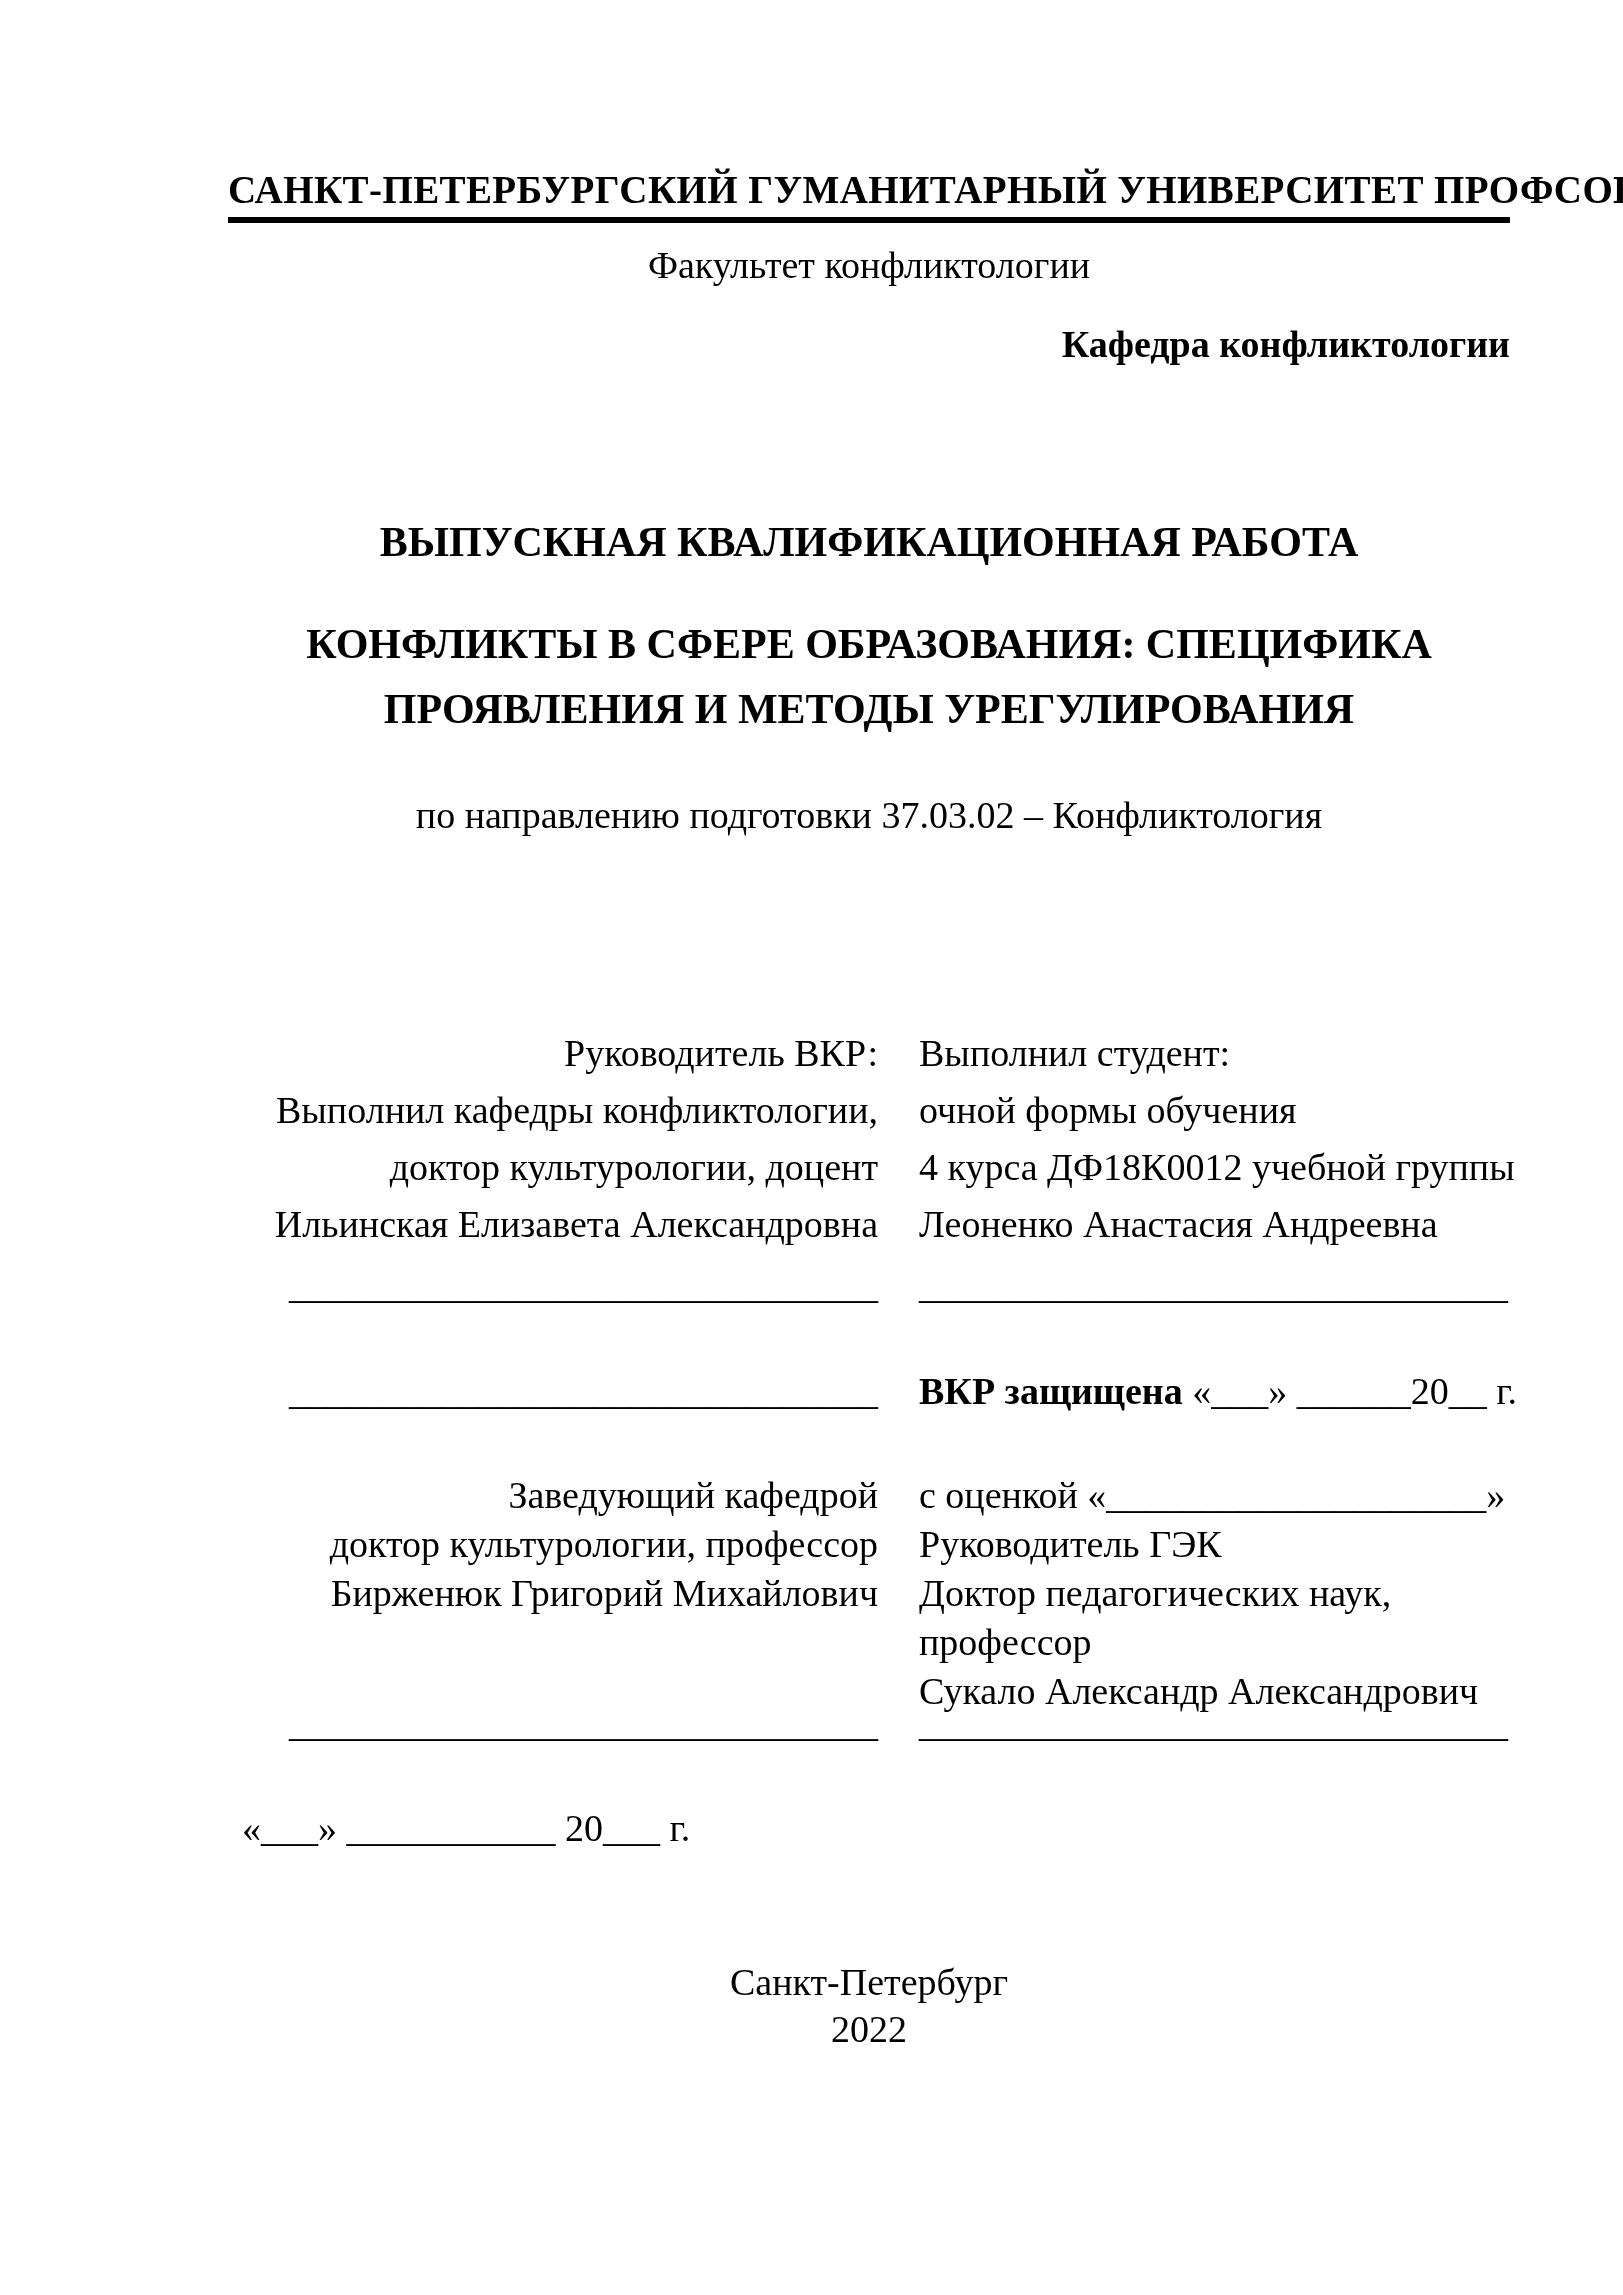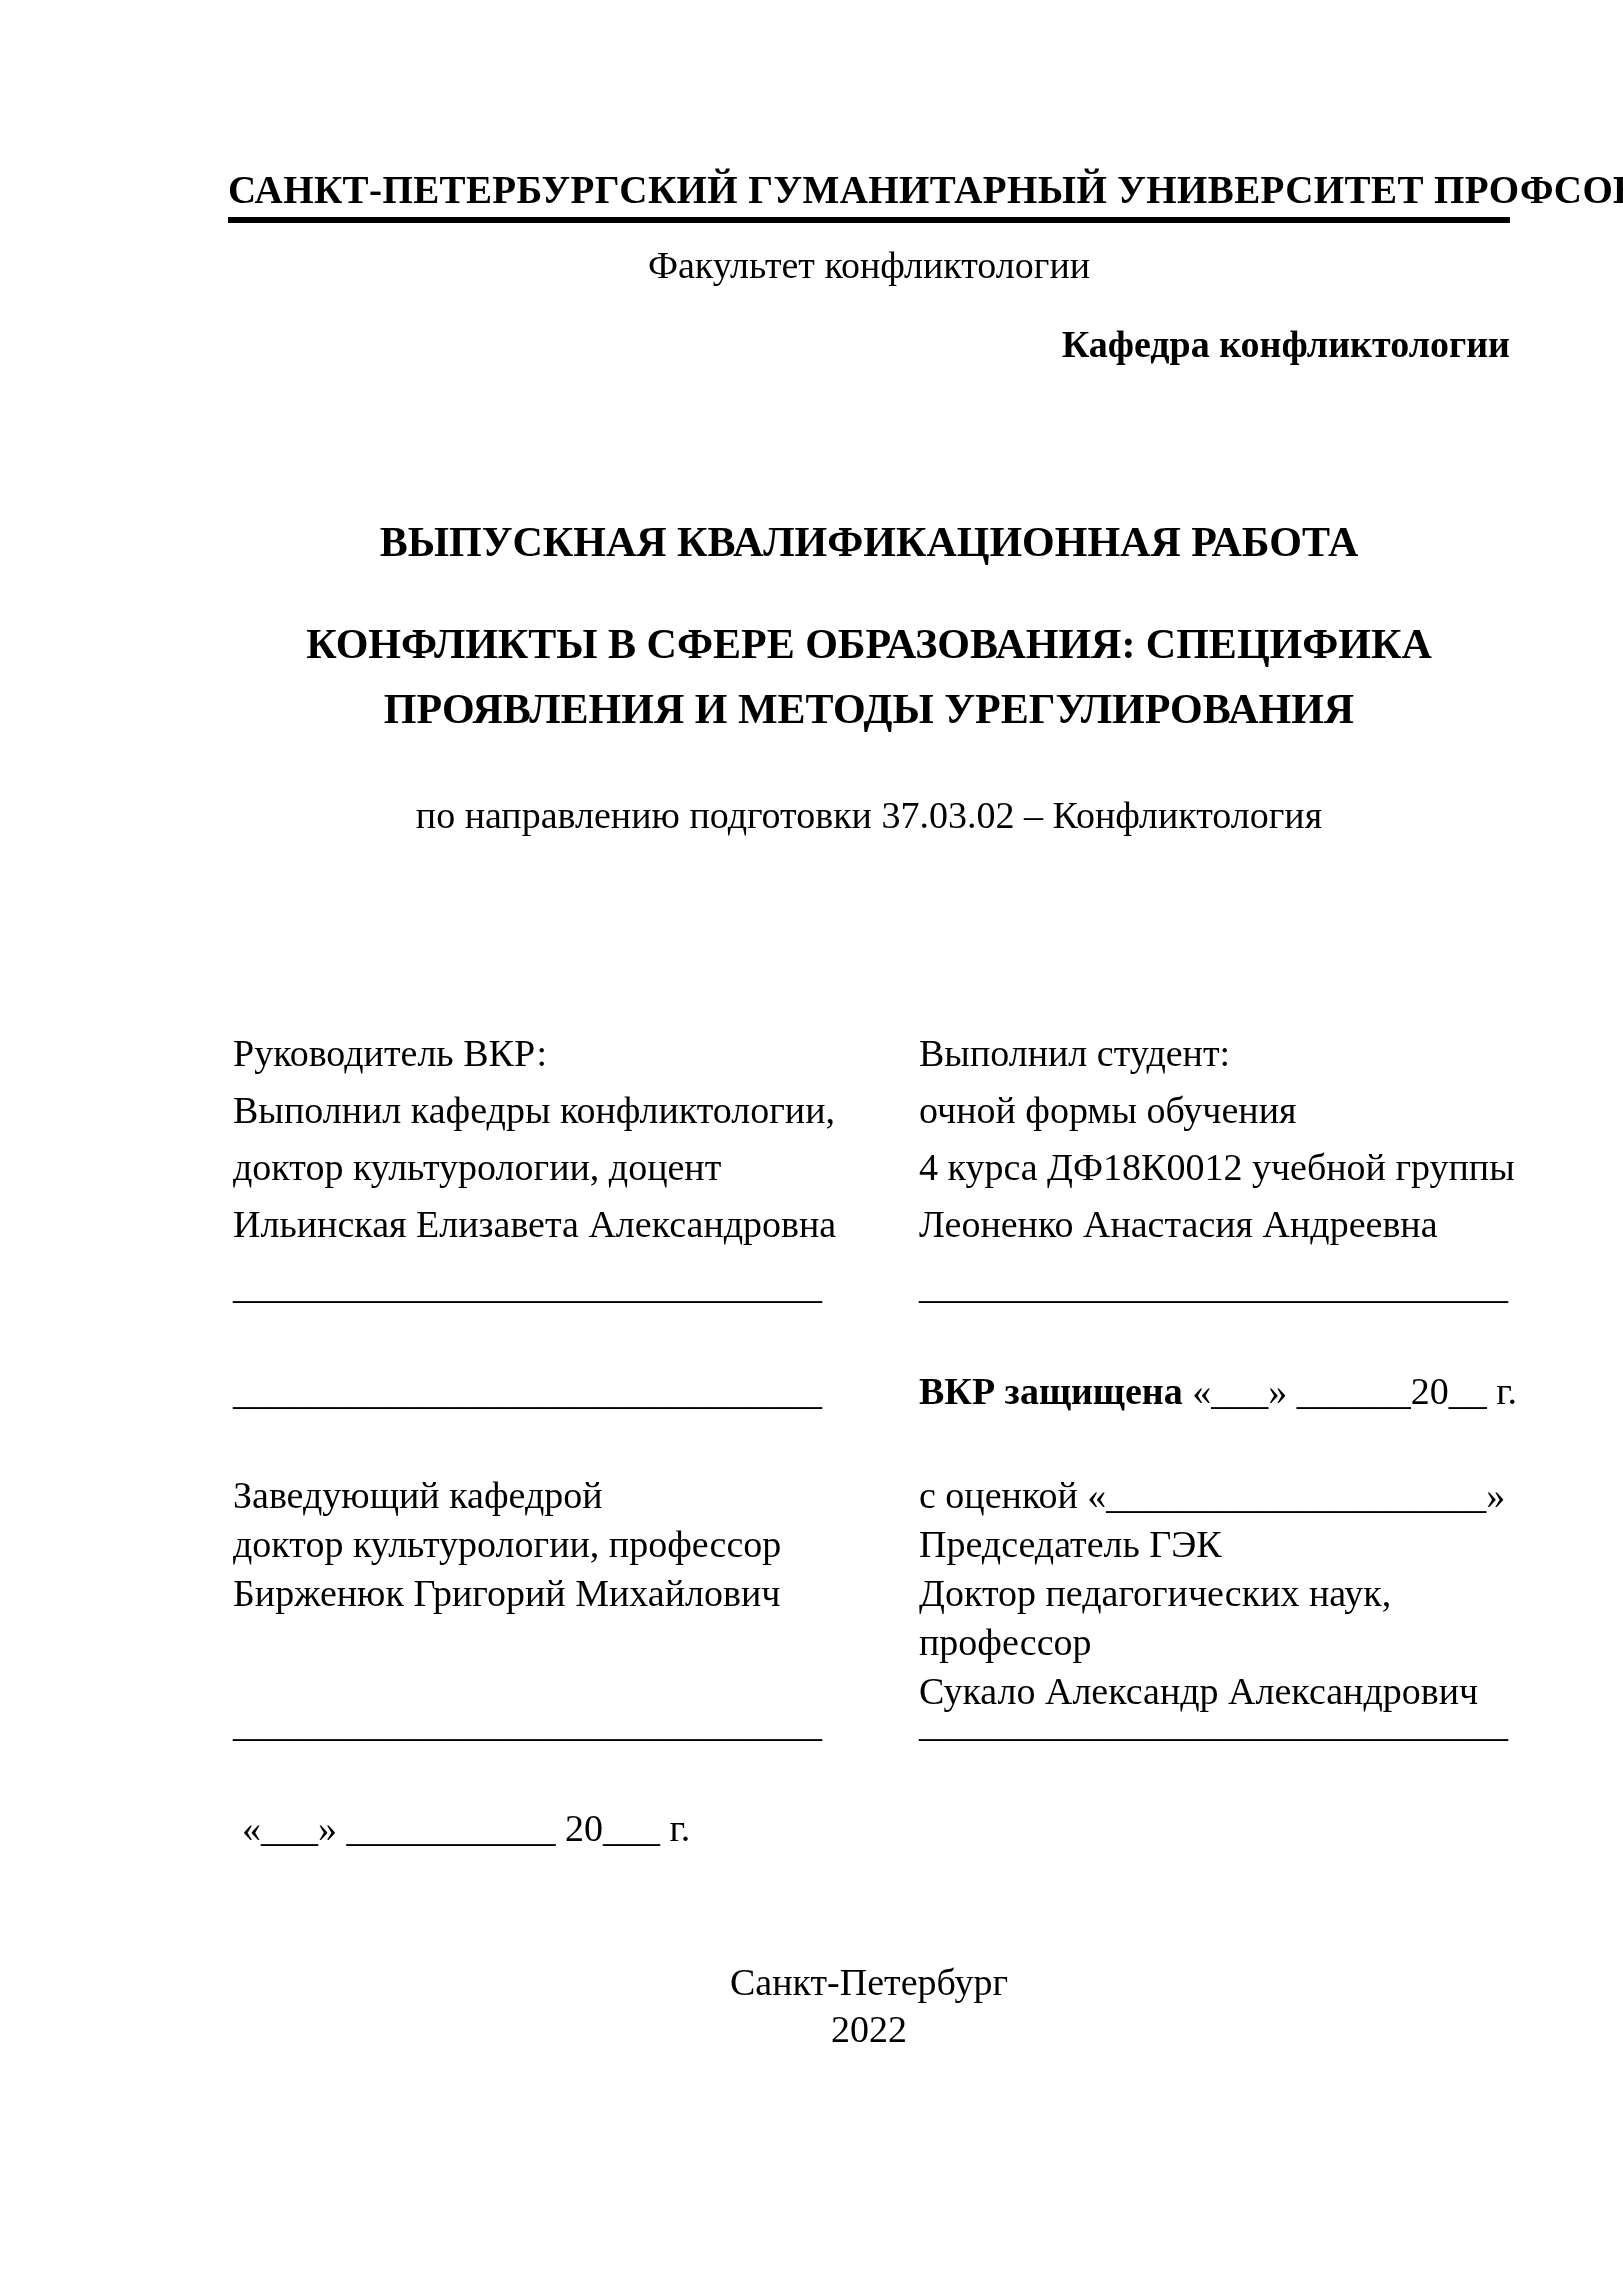--- a/index.html
+++ b/index.html
@@ -15,21 +15,21 @@
   .abs { position: absolute; white-space: nowrap; }
   .center-band { left: 228px; width: 1282px; text-align: center; }
   .right-band  { left: 228px; width: 1282px; text-align: right; font-weight: bold; }
   .uni-title   { top: 166px; font-size: 39px; font-weight: bold; line-height: 47px; letter-spacing: 0.4px; }
   .uni-rule    { left: 228px; top: 217px; width: 1282px; height: 5.5px; background: #000; }
   .faculty     { top: 243px; font-size: 38px; line-height: 44px; }
   .department  { top: 322px; font-size: 38px; line-height: 44px; }
   .work-type   { top: 517px; font-size: 42px; font-weight: bold; line-height: 50px; }
   .main-title  { top: 612px; font-size: 42px; font-weight: bold; line-height: 65px; }
   .direction   { top: 789px; font-size: 38px; line-height: 53px; }
-  .col-left    { left: 233px;  width: 636px; }
+  .col-left    { left: 242px;  width: 636px; text-align: right; }
   .col-right   { left: 919px; width: 628px; }
   .block-upper { top: 1025px; font-size: 38px; line-height: 57px; }
   .sig-a       { top: 1266px; font-size: 38px; line-height: 38px; }
   .sig-b       { top: 1372px; font-size: 38px; line-height: 38px; }
   .defense     { top: 1369px; font-size: 38px; line-height: 44px; }
   .defense b   { font-weight: bold; }
   .block-lower { top: 1471px; font-size: 38px; line-height: 49px; }
   .sig-c       { top: 1704px; font-size: 38px; line-height: 38px; }
   .date-line   { left: 242px; top: 1806px; font-size: 38px; line-height: 44px; }
   .city-year   { top: 1959px; font-size: 38px; line-height: 47px; }
@@ -80,21 +80,21 @@
   </div>
 
   <div class="abs col-left block-lower">
     <div>Заведующий кафедрой</div>
     <div>доктор культурологии, профессор</div>
     <div>Бирженюк Григорий Михайлович</div>
   </div>
 
   <div class="abs col-right block-lower">
     <div>с оценкой «____________________»</div>
-    <div>Председатель ГЭК</div>
+    <div>Руководитель ГЭК</div>
     <div>Доктор педагогических наук,</div>
     <div>профессор</div>
     <div>Сукало Александр Александрович</div>
   </div>
 
   <div class="abs col-left sig-c">_______________________________</div>
   <div class="abs col-right sig-c">_______________________________</div>
 
   <div class="abs date-line">«___» ___________ 20___ г.</div>
 

